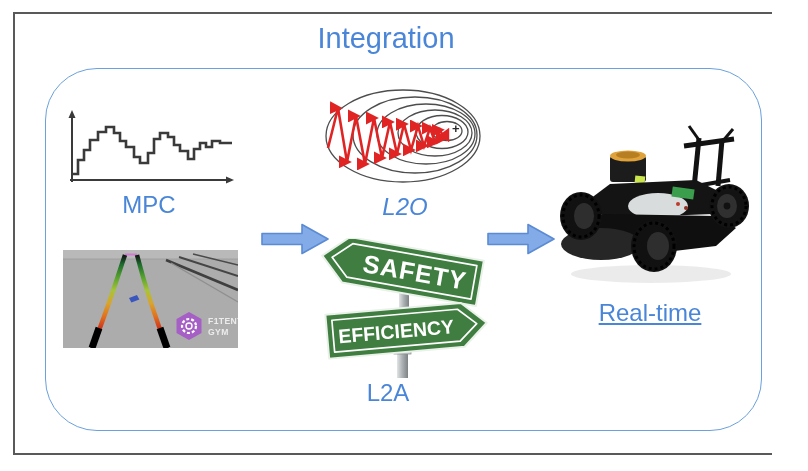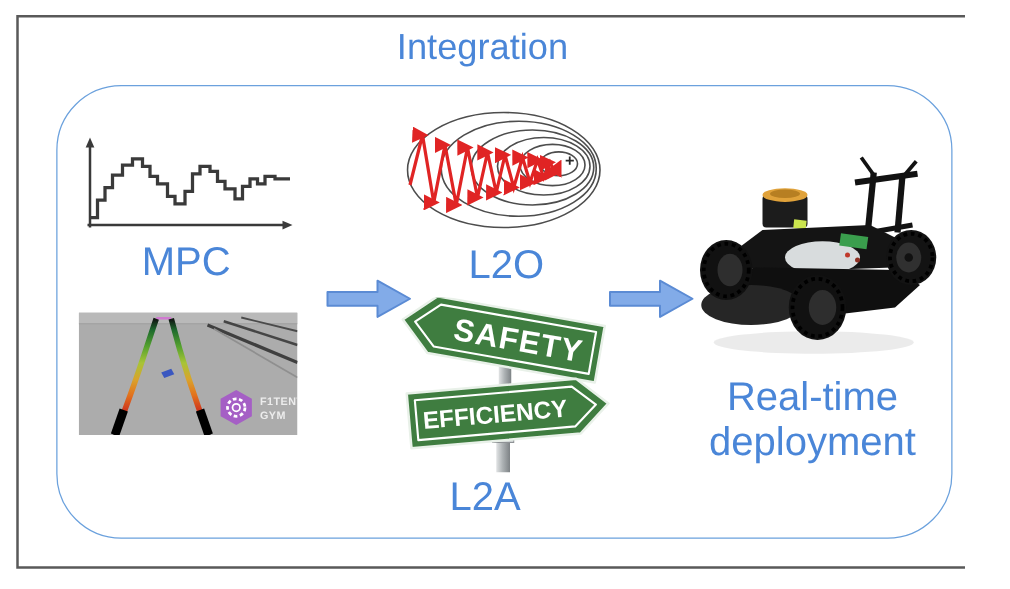--- a/index.html
+++ b/index.html
@@ -5,21 +5,21 @@
   html,body{margin:0;padding:0;background:#fff;}
   .stage{position:relative;width:772px;height:471px;background:#fff;overflow:hidden;
          font-family:"Liberation Sans",sans-serif;}
   .frame{position:absolute;left:13px;top:12px;width:779px;height:439px;
          border:2px solid var(--frame-border);background:#fff;}
   .title{position:absolute;left:0;top:22px;width:100%;text-align:center;
          font-size:29px;color:var(--accent-blue);}
   .rounded-box{position:absolute;left:45px;top:68px;width:715px;height:361px;
          border:1.6px solid var(--rounded-border);border-radius:52px;}
   .abs{position:absolute;}
-  .lbl{position:absolute;text-align:center;font-size:32px;color:var(--accent-blue);line-height:1.12;}
+  .lbl{position:absolute;text-align:center;font-size:24px;color:var(--accent-blue);line-height:1.12;}
   svg{display:block;}
   
   .axis{stroke:#3a3a3a;stroke-width:2;}
   .axis-head{fill:#3a3a3a;}
   .step-line{stroke:#3a3a3a;stroke-width:2.6;fill:none;stroke-linejoin:miter;}
   .contour-ellipse{fill:none;stroke:var(--contour-gray);stroke-width:1.3;}
   .red-line{stroke:var(--path-red);stroke-width:2.6;fill:none;stroke-linejoin:miter;}
   .red-fill{fill:var(--path-red);}
   .optimum{fill:#2b2b2b;font-size:13px;font-weight:bold;}
   .arrow-body{fill:var(--arrow-fill);stroke:var(--arrow-stroke);stroke-width:1.6;stroke-linejoin:round;}
@@ -92,21 +92,21 @@
     </defs>
     <ellipse class="contour-ellipse" cx="78" cy="48" rx="77" ry="46"></ellipse>
     <ellipse class="contour-ellipse" cx="90" cy="47" rx="62" ry="38"></ellipse>
     <ellipse class="contour-ellipse" cx="101" cy="46" rx="49" ry="30"></ellipse>
     <ellipse class="contour-ellipse" cx="110" cy="45" rx="37" ry="23"></ellipse>
     <ellipse class="contour-ellipse" cx="117" cy="44" rx="26" ry="16.5"></ellipse>
     <ellipse class="contour-ellipse" cx="122" cy="43" rx="15" ry="9.5"></ellipse>
     <polyline class="red-line" marker-mid="url(#redArr)" marker-end="url(#redArr)" points="3,60 13,20 22,74 31,28 40,76 49,30 57,70 65,34 72,66 79,36 86,62 93,38 99,58 105,40 110,54 115,42 119,50 122,44"></polyline>
     <text class="optimum" x="127" y="45">+</text>
   </svg>
-  <div class="lbl" style="left:325px;top:194px;width:160px;">L2O</div>
+  <div class="lbl" style="left:325px;top:194px;width:160px;font-style:italic;">L2O</div>
 
   <svg class="abs" style="left:260px;top:222px;" width="70" height="34" viewBox="0 0 70 34">
     <path class="arrow-body" d="M2,11.5 H42 V2.5 L68,17 L42,31.5 V22.5 H2 Z"></path>
   </svg>
 
   <svg class="abs" style="left:318px;top:238px;" width="172" height="140" viewBox="0 0 172 140">
     <defs>
       <linearGradient id="poleG" x1="0" y1="0" x2="1" y2="0">
         <stop offset="0" stop-color="#e2e4e5"></stop>
         <stop offset="0.45" stop-color="#aeb3b5"></stop>
@@ -170,17 +170,16 @@
       <ellipse cx="108" cy="122" rx="20" ry="23" fill="none" stroke="#000" stroke-width="3" stroke-dasharray="3 3"></ellipse>
       <ellipse cx="112" cy="122" rx="11" ry="14" fill="#2e2e2e"></ellipse>
     </g>
     <g>
       <ellipse cx="183" cy="82" rx="20" ry="22" fill="#131313"></ellipse>
       <ellipse cx="183" cy="82" rx="17" ry="19" fill="none" stroke="#000" stroke-width="3" stroke-dasharray="3 3"></ellipse>
       <ellipse cx="181" cy="82" rx="10" ry="12" fill="#303030"></ellipse>
       <circle cx="181" cy="82" r="3.4" fill="#111"></circle>
     </g>
   </svg>
-  <div class="lbl" style="left:544px;top:300px;width:212px;">
+  <div class="lbl" style="left:544px;top:300px;width:212px;text-decoration:underline;">
     <div>Real-time</div>
-    <div>deployment</div>
   </div>
 </div>
 
 </body></html>

